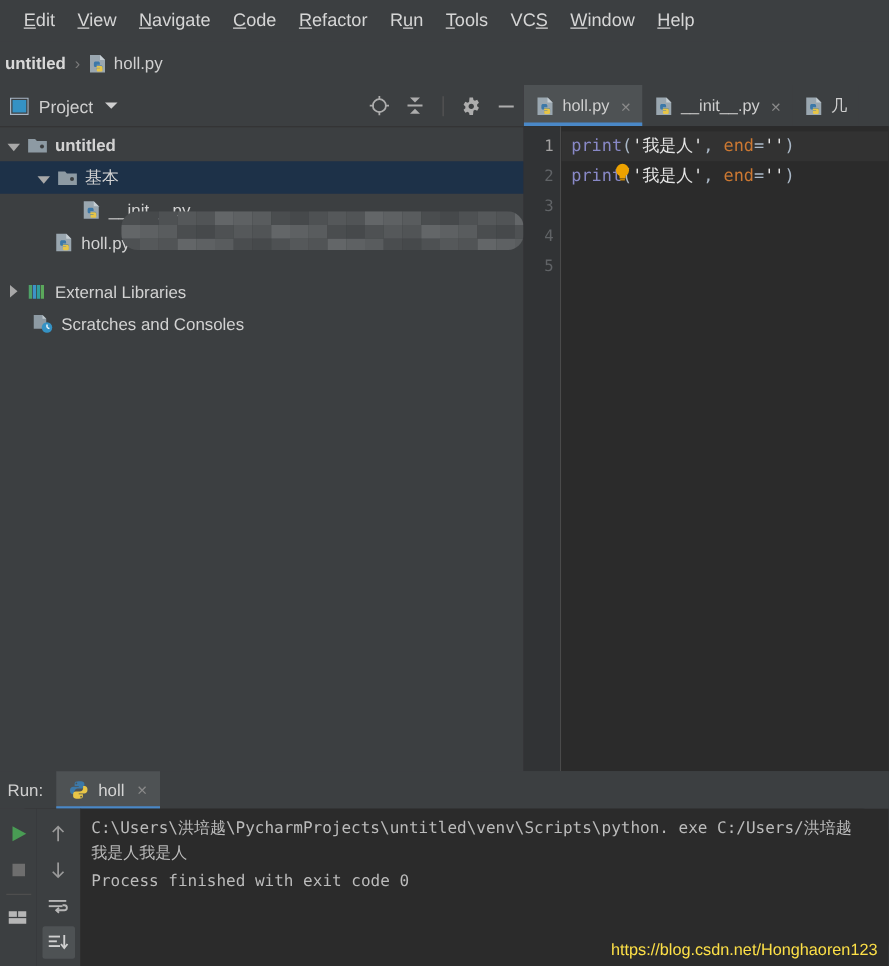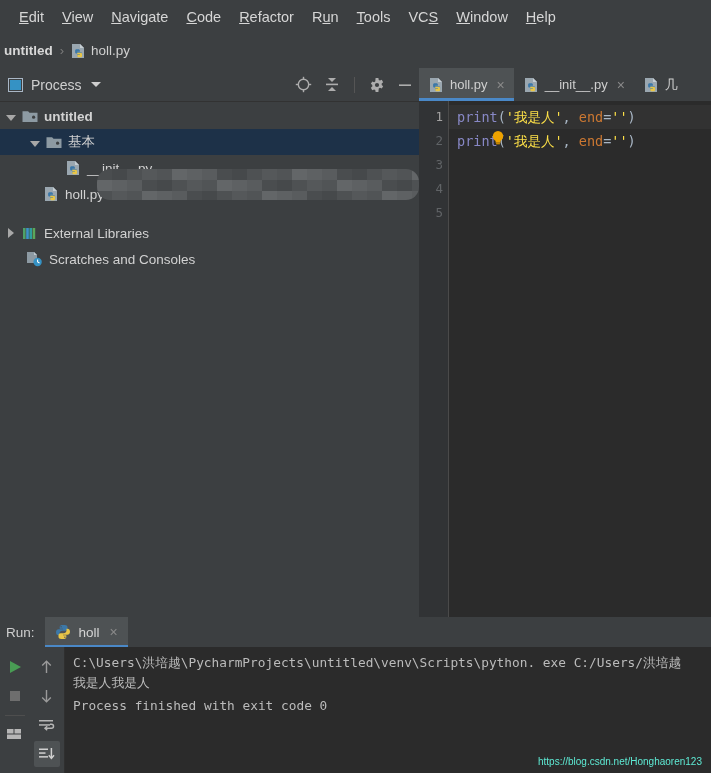--- a/index.html
+++ b/index.html
@@ -255,21 +255,21 @@
     height: 24px;
     line-height: 24px;
     padding-left: 8px;
     font-family: "DejaVu Sans Mono", monospace;
     font-size: 13.5px;
     white-space: pre;
   }
   .cline.cur { background: #323232; }
   .t-fn    { color: #8888C6; }
   .t-punc  { color: #A9B7C6; }
-  .t-str   { color: #fde047; }
+  .t-str   { color: #e5e5e5; }
   .t-kw    { color: #CC7832; }
   .bulb {
     position: absolute;
     left: 42px; top: 29px;
     width: 14px; height: 16px;
     z-index: 5;
   }
 
   
   .run-panel {
@@ -364,22 +364,22 @@
     color: #BBBBBB;
     white-space: pre;
     line-height: 20px;
   }
   .cout.gap { margin-top: 3px; }
   .watermark {
     position: absolute;
     right: 9px;
     bottom: 6px;
     font-family: "Liberation Sans", sans-serif;
-    font-size: 10px;
-    color: #5eead4;
+    font-size: 13px;
+    color: #fde047;
   }
 </style>
 </head>
 <body>
 
 <div id="app">
 
   <div class="menubar" id="menubar">
       <div class="menu-item"><span class="mn">E</span>dit</div>
       <div class="menu-item"><span class="mn">V</span>iew</div>
@@ -409,21 +409,21 @@
 
   <div class="project-panel">
     <div class="project-header">
       <div class="ph-left">
         <span style="line-height:0;">
           <svg width="15" height="14" viewBox="0 0 15 14">
             <rect x="0.5" y="0.5" width="14" height="13" fill="none" stroke="#A9B7C6"></rect>
             <rect x="2" y="2" width="11" height="10" fill="#3592C4"></rect>
           </svg>
         </span>
-        <span class="ph-title">Process</span>
+        <span class="ph-title">Project</span>
         <span class="ph-caret"></span>
       </div>
       <div class="ph-icons">
         <span class="panel-icon">
           <svg width="17" height="17" viewBox="0 0 17 17">
             <circle cx="8.5" cy="8.5" r="5.2" fill="none" stroke="#ADADAD" stroke-width="1.4"></circle>
             <line x1="8.5" y1="0.8" x2="8.5" y2="4" stroke="#ADADAD" stroke-width="1.4"></line>
             <line x1="8.5" y1="13" x2="8.5" y2="16.2" stroke="#ADADAD" stroke-width="1.4"></line>
             <line x1="0.8" y1="8.5" x2="4" y2="8.5" stroke="#ADADAD" stroke-width="1.4"></line>
             <line x1="13" y1="8.5" x2="16.2" y2="8.5" stroke="#ADADAD" stroke-width="1.4"></line>

